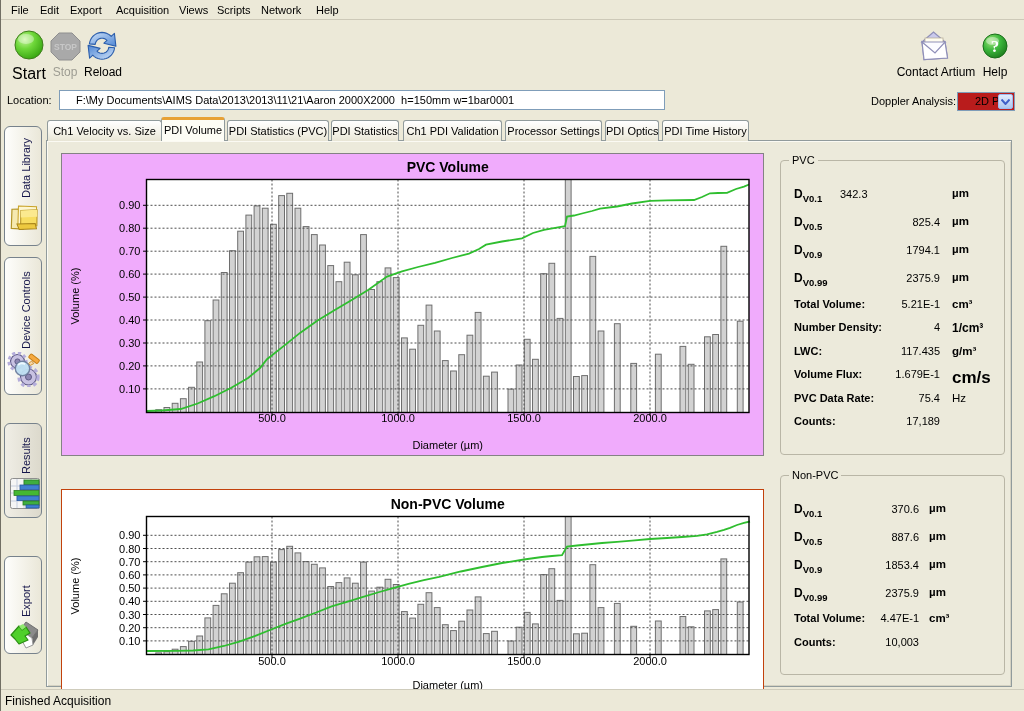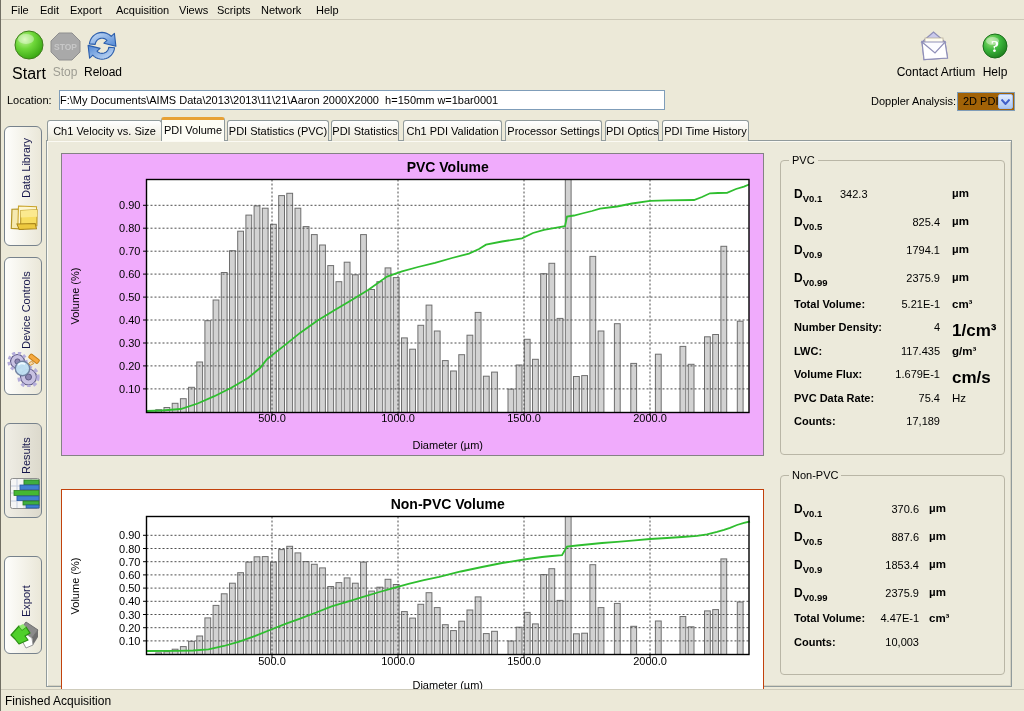--- a/index.html
+++ b/index.html
@@ -68,23 +68,23 @@
 <circle cx="13" cy="13" r="12" fill="url(#gh)" stroke="#1a6e1a" stroke-width="1"></circle>
 <ellipse cx="10.5" cy="8" rx="6.5" ry="4" fill="#ffffff" opacity="0.4"></ellipse>
 <text x="13" y="19" text-anchor="middle" font-size="17" font-weight="bold" fill="#ffffff" font-family="Liberation Serif">?</text>
   </svg>
 <div class="abs" style="left:9px;top:65px;width:38px;text-align:center;font-size:16px">Start</div>
 <div class="abs" style="left:45px;top:65px;width:38px;text-align:center;font-size:12px;color:#9d9c92">Stop</div>
 <div class="abs" style="left:81px;top:65px;width:42px;text-align:center;font-size:12px">Reload</div>
 <div class="abs" style="left:895px;top:65px;width:80px;text-align:center;font-size:12px">Contact Artium</div>
 <div class="abs" style="left:974px;top:65px;width:40px;text-align:center;font-size:12px">Help</div>
 <div class="abs" style="left:6px;top:94px">Location:</div>
-<div class="abs" style="left:58px;top:90px;width:606px;height:20px;background:#fff;border:1px solid #7f9db9;line-height:18px;padding-left:0;white-space:pre;overflow:hidden">F:\My Documents\AIMS Data\2013\2013\11\21\Aaron 2000X2000  h=150mm w=1bar0001</div>
+<div class="abs" style="left:58px;top:90px;width:606px;height:20px;background:#fff;border:1px solid #7f9db9;line-height:18px;padding-left:16px;white-space:pre;overflow:hidden">F:\My Documents\AIMS Data\2013\2013\11\21\Aaron 2000X2000  h=150mm w=1bar0001</div>
 <div class="abs" style="left:870px;top:95px">Doppler Analysis:</div>
-<div class="abs" style="left:956px;top:92px;width:58px;height:19px;background:#a16207;border:1px solid #7f9db9;line-height:17px;padding-left:5px">2D PDI
+<div class="abs" style="left:956px;top:92px;width:58px;height:19px;background:#b91c1c;border:1px solid #7f9db9;line-height:17px;padding-left:17px">2D PDI
   <span class="abs" style="right:1px;top:1px;width:15px;height:15px;background:linear-gradient(#e3ecfd,#aec8f0);border:1px solid #9dbcf0;border-radius:2px;text-align:center;line-height:13px"><svg width="9" height="6" viewBox="0 0 9 6">
         <path d="M0.5 0.5 L4.5 5 L8.5 0.5" fill="none" stroke="#4060c8" stroke-width="2"></path>
       </svg></span></div>
 <div class="abs" style="left:45px;top:140px;width:966px;height:547px;background:#eceadb;border:1px solid #919b9c;box-shadow:inset 1px 1px 0 #fbfaf3, inset -1px -1px 0 #d5d2c2"></div>
 <div class="tab" style="left:46px;width:115px">Ch1 Velocity vs. Size</div>
 <div class="tab sel" style="left:160px;width:64px">PDI Volume</div>
 <div class="tab" style="left:226px;width:102px">PDI Statistics (PVC)</div>
 <div class="tab" style="left:330px;width:68px">PDI Statistics</div>
 <div class="tab" style="left:402px;width:99px">Ch1 PDI Validation</div>
 <div class="tab" style="left:504px;width:97px">Processor Settings</div>
@@ -391,21 +391,21 @@
 <div class="abs" style="left:839px;top:244px;width:100px;text-align:right">1794.1</div>
 <div class="abs" style="left:951px;top:243px;font-weight:bold;font-size:11.5px">µm</div>
 <div class="abs" style="left:793px;top:271px;font-weight:bold;font-size:12px">D<span style="font-size:9.5px;vertical-align:-4px">V0.99</span></div>
 <div class="abs" style="left:839px;top:272px;width:100px;text-align:right">2375.9</div>
 <div class="abs" style="left:951px;top:271px;font-weight:bold;font-size:11.5px">µm</div>
 <div class="abs" style="left:793px;top:298px;font-weight:bold">Total Volume:</div>
 <div class="abs" style="left:839px;top:298px;width:100px;text-align:right">5.21E-1</div>
 <div class="abs" style="left:951px;top:298px;font-weight:bold;font-size:11.5px">cm³</div>
 <div class="abs" style="left:793px;top:321px;font-weight:bold">Number Density:</div>
 <div class="abs" style="left:839px;top:321px;width:100px;text-align:right">4</div>
-<div class="abs" style="left:951px;top:321px;font-weight:bold;font-size:17px">1/cm³</div>
+<div class="abs" style="left:951px;top:321px;font-weight:bold;font-size:12px">1/cm³</div>
 <div class="abs" style="left:793px;top:345px;font-weight:bold">LWC:</div>
 <div class="abs" style="left:839px;top:345px;width:100px;text-align:right">117.435</div>
 <div class="abs" style="left:951px;top:345px;font-weight:bold;font-size:11.5px">g/m³</div>
 <div class="abs" style="left:793px;top:368px;font-weight:bold">Volume Flux:</div>
 <div class="abs" style="left:839px;top:368px;width:100px;text-align:right">1.679E-1</div>
 <div class="abs" style="left:951px;top:368px;font-weight:bold;font-size:17px">cm/s</div>
 <div class="abs" style="left:793px;top:392px;font-weight:bold">PVC Data Rate:</div>
 <div class="abs" style="left:839px;top:392px;width:100px;text-align:right">75.4</div>
 <div class="abs" style="left:951px;top:392px;font-weight:normal;font-size:11.5px">Hz</div>
 <div class="abs" style="left:793px;top:415px;font-weight:bold">Counts:</div>

